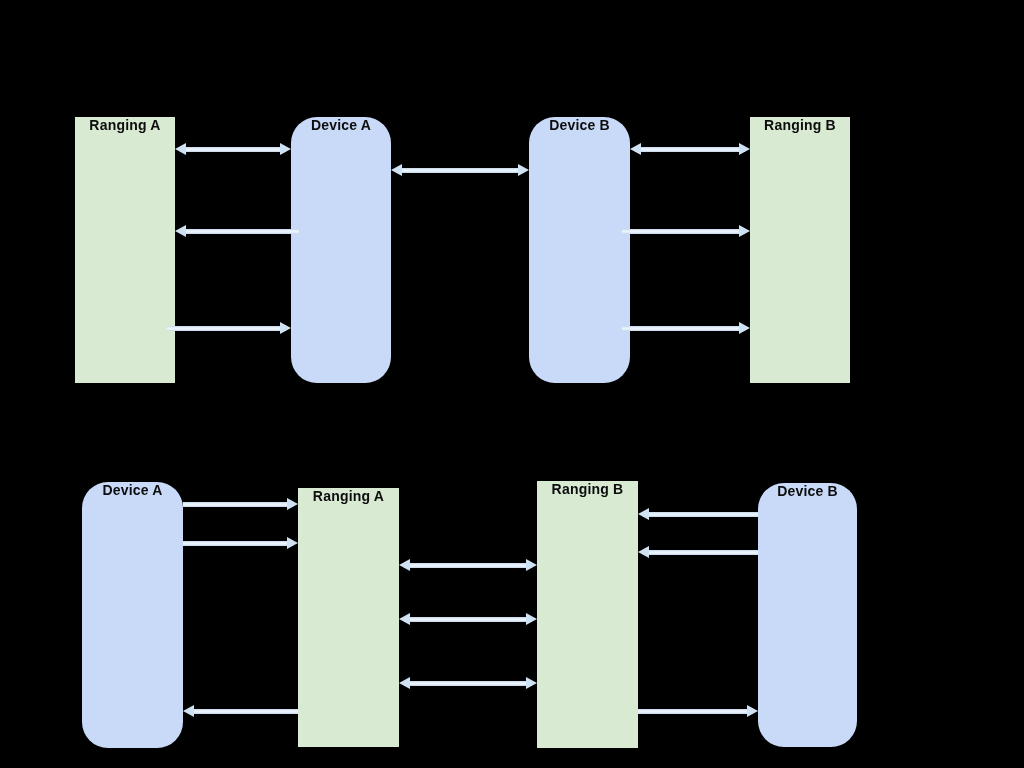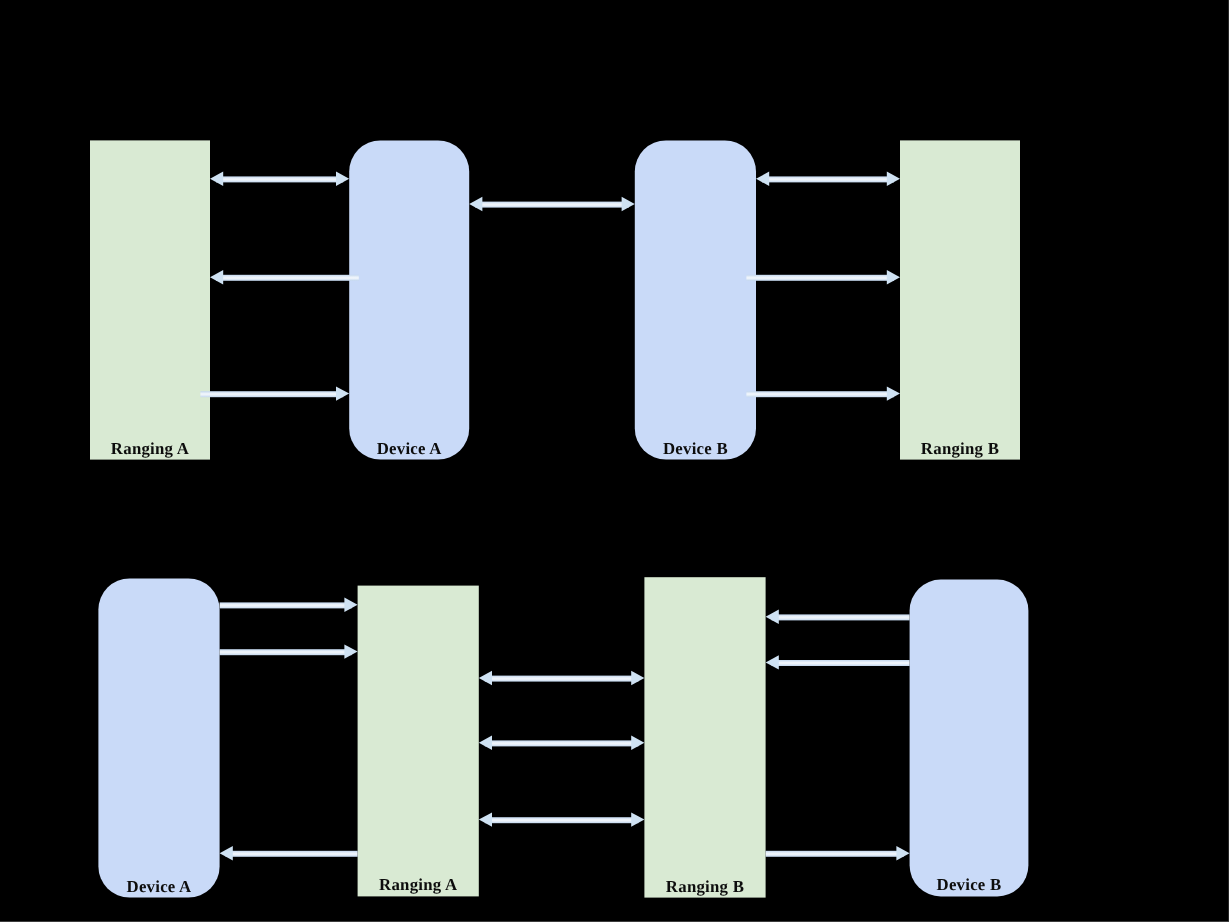--- a/index.html
+++ b/index.html
@@ -6,24 +6,23 @@
   body { font-family: "Liberation Sans", sans-serif; }
 
   #canvas {
     position: relative;
     overflow: hidden;
   }
 
   .node {
     position: absolute;
     display: flex;
-    align-items: flex-end;
+    align-items: flex-start;
     justify-content: center;
     box-sizing: border-box;
-    font-family: Liberation Serif, serif;
   }
   .node.ranging { background: var(--ranging-fill); }
   .node.device  { background: var(--device-fill); }
   .node.rounded { border-radius: 26px; }
 
   .node-label {
     font-weight: bold;
     font-size: 14px;
     letter-spacing: 0.2px;
     color: var(--label-color);

